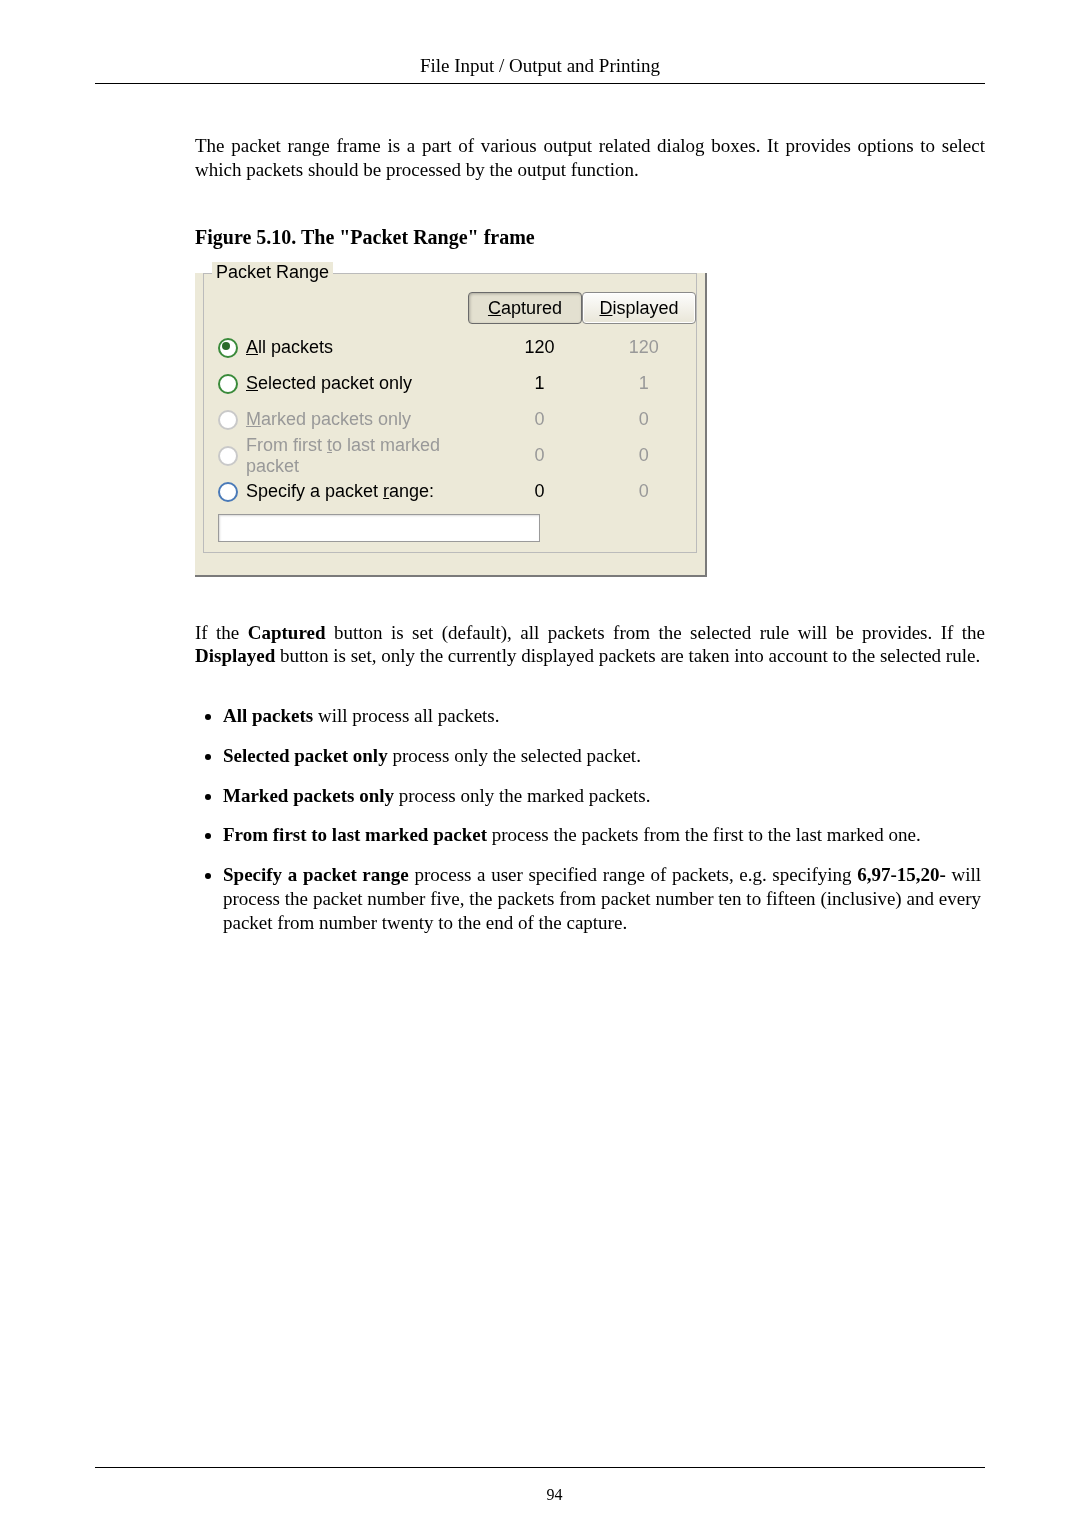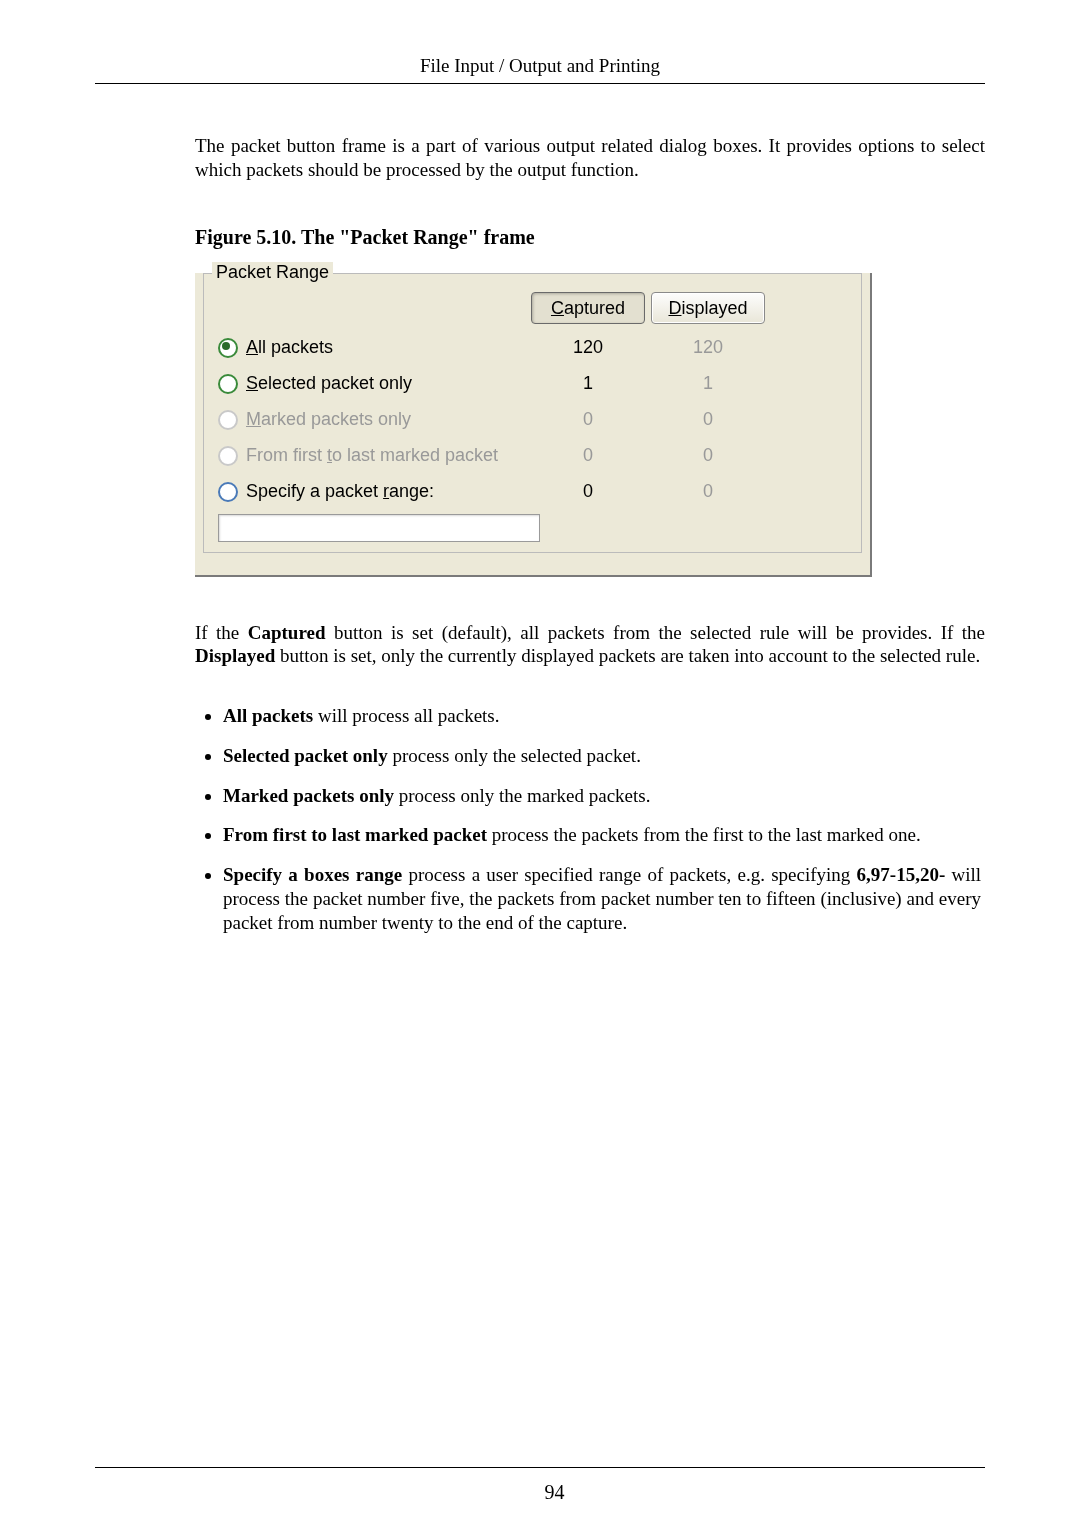--- a/index.html
+++ b/index.html
@@ -46,21 +46,21 @@
   .figure-caption {
     margin-left: 100px;
     font-size: 20px;
     font-weight: bold;
     margin-bottom: 24px;
   }
 
   
   .pr-frame {
     margin-left: 100px;
-    width: 677px;
+    width: 512px;
     background: #ece9d8;
     border-right: 2px solid #7a7a7a;
     border-bottom: 2px solid #7a7a7a;
     padding: 0 0 16px 0;
     font-family: "Tahoma", "Segoe UI", Arial, sans-serif;
     font-size: 18px;
     color: #000;
     box-sizing: border-box;
     position: relative;
   }
@@ -190,34 +190,34 @@
     bottom: 52px;
     left: 95px;
     right: 95px;
   }
   .page-number {
     position: absolute;
     bottom: 24px;
     left: 0;
     right: 11px;
     text-align: center;
-    font-size: 20px;
+    font-size: 16px;
     padding-left: 40px;
   }
 </style>
 </head>
 <body>
 
 <div class="page">
 
   <div class="header">File Input / Output and Printing</div>
   <hr class="header-rule">
 
 
-  <div class="intro">The packet button frame is a part of various output related dialog boxes. It provides options to select which packets should be processed by the output function.</div>
+  <div class="intro">The packet range frame is a part of various output related dialog boxes. It provides options to select which packets should be processed by the output function.</div>
 
   <div class="figure-caption">Figure 5.10. The "Packet Range" frame</div>
 
   <div class="pr-frame">
     <div class="pr-fieldset">
       <div class="pr-legend">Packet Range</div>
 
       <div class="pr-header-row">
         <div class="pr-radio-col"></div>
         <div class="pr-col-cap">
@@ -279,18 +279,18 @@
 
   <div class="after-para">
     <span>If the </span><span class="bold">Captured</span><span> button is set (default), all packets from the selected rule will be provides. If the </span><span class="bold">Displayed</span><span> button is set, only the currently displayed packets are taken into account to the selected rule.</span>
   </div>
 
   <ul class="bullet-list" id="bulletList">
       <li><span class="bold">All packets</span> will process all packets.</li>
       <li><span class="bold">Selected packet only</span> process only the selected packet.</li>
       <li><span class="bold">Marked packets only</span> process only the marked packets.</li>
       <li><span class="bold">From first to last marked packet</span> process the packets from the first to the last marked one.</li>
-      <li><span class="bold">Specify a boxes range</span> process a user specified range of packets, e.g. specifying <span class="bold">6,97-15,20-</span> will process the packet number five, the packets from packet number ten to fifteen (inclusive) and every packet from number twenty to the end of the capture.</li>
+      <li><span class="bold">Specify a packet range</span> process a user specified range of packets, e.g. specifying <span class="bold">6,97-15,20-</span> will process the packet number five, the packets from packet number ten to fifteen (inclusive) and every packet from number twenty to the end of the capture.</li>
     </ul>
 
   <hr class="footer-rule">
   <div class="page-number">94</div>
 </div>
 
 </body></html>

